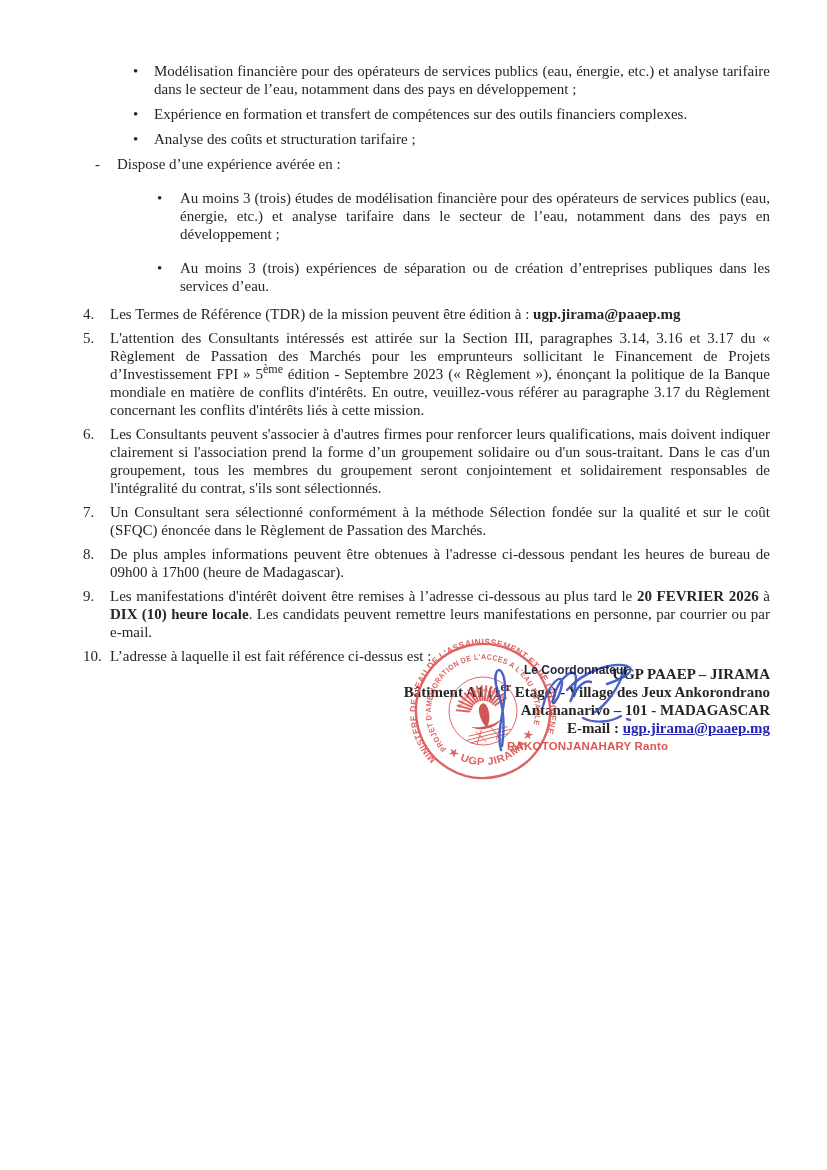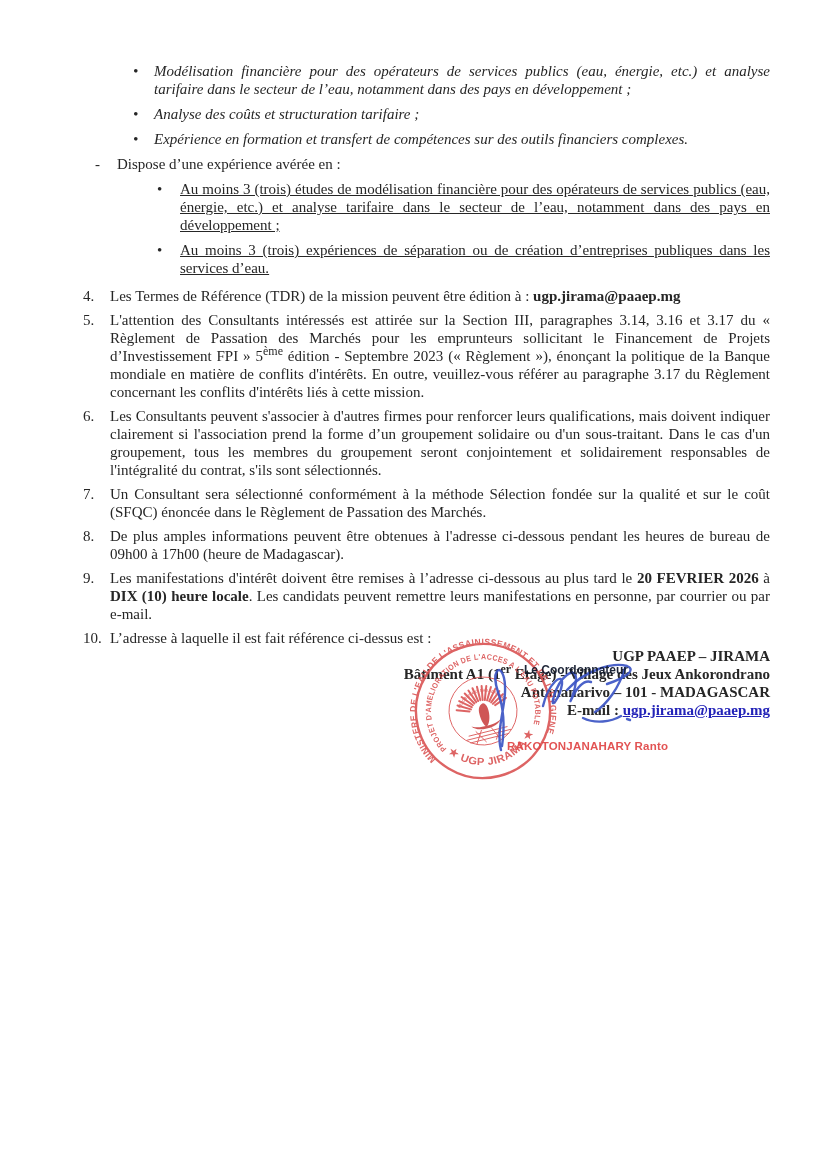--- a/index.html
+++ b/index.html
@@ -13,42 +13,40 @@
     color:#262626;
     overflow:hidden;
   }
   .content { position:absolute; top:62px; left:0; right:0; }
 
   
   .b1 {
     position:relative;
     margin:0 57px 7px 154px;
     text-align:justify;
-    font-style:italic;
   }
   .b1::before {
     content:"\2022";
     position:absolute; left:-21px; top:0;
     font-size:15px;
   }
   
   .dash-item {
     position:relative;
     margin:0 57px 7px 117px;
   }
   .dash-item::before {
     content:"-";
     position:absolute; left:-22px; top:0;
   }
   
   .b2 {
     position:relative;
-    margin:7px 57px 7px 180px;
+    margin:16px 57px 7px 180px;
     text-align:justify;
-    text-decoration:underline;
   }
   .b2::before {
     content:"\2022";
     position:absolute; left:-23px; top:0;
     font-size:15px;
   }
   
   .num-item {
     position:relative;
     margin:6px 57px 5px 110px;
@@ -100,22 +98,22 @@
     white-space:nowrap;
   }
 </style>
 </head>
 <body>
 
 <div class="page">
   <div class="content">
 
     <div class="b1">Modélisation financière pour des opérateurs de services publics (eau, énergie, etc.) et analyse tarifaire dans le secteur de l’eau, notamment dans des pays en développement ;</div>
+    <div class="b1">Expérience en formation et transfert de compétences sur des outils financiers complexes.</div>
     <div class="b1">Analyse des coûts et structuration tarifaire ;</div>
-    <div class="b1">Expérience en formation et transfert de compétences sur des outils financiers complexes.</div>
 
     <div class="dash-item">Dispose d’une expérience avérée en :</div>
 
     <div class="b2">Au moins 3 (trois) études de modélisation financière pour des opérateurs de services publics (eau, énergie, etc.) et analyse tarifaire dans le secteur de l’eau, notamment dans des pays en développement ;</div>
     <div class="b2">Au moins 3 (trois) expériences de séparation ou de création d’entreprises publiques dans les services d’eau.</div>
 
     <div class="num-item first-num">
       <span class="num">4.</span><span>Les Termes de Référence (TDR) de la mission peuvent être édition à : </span><b>ugp.jirama@paaep.mg</b>
     </div>
 

